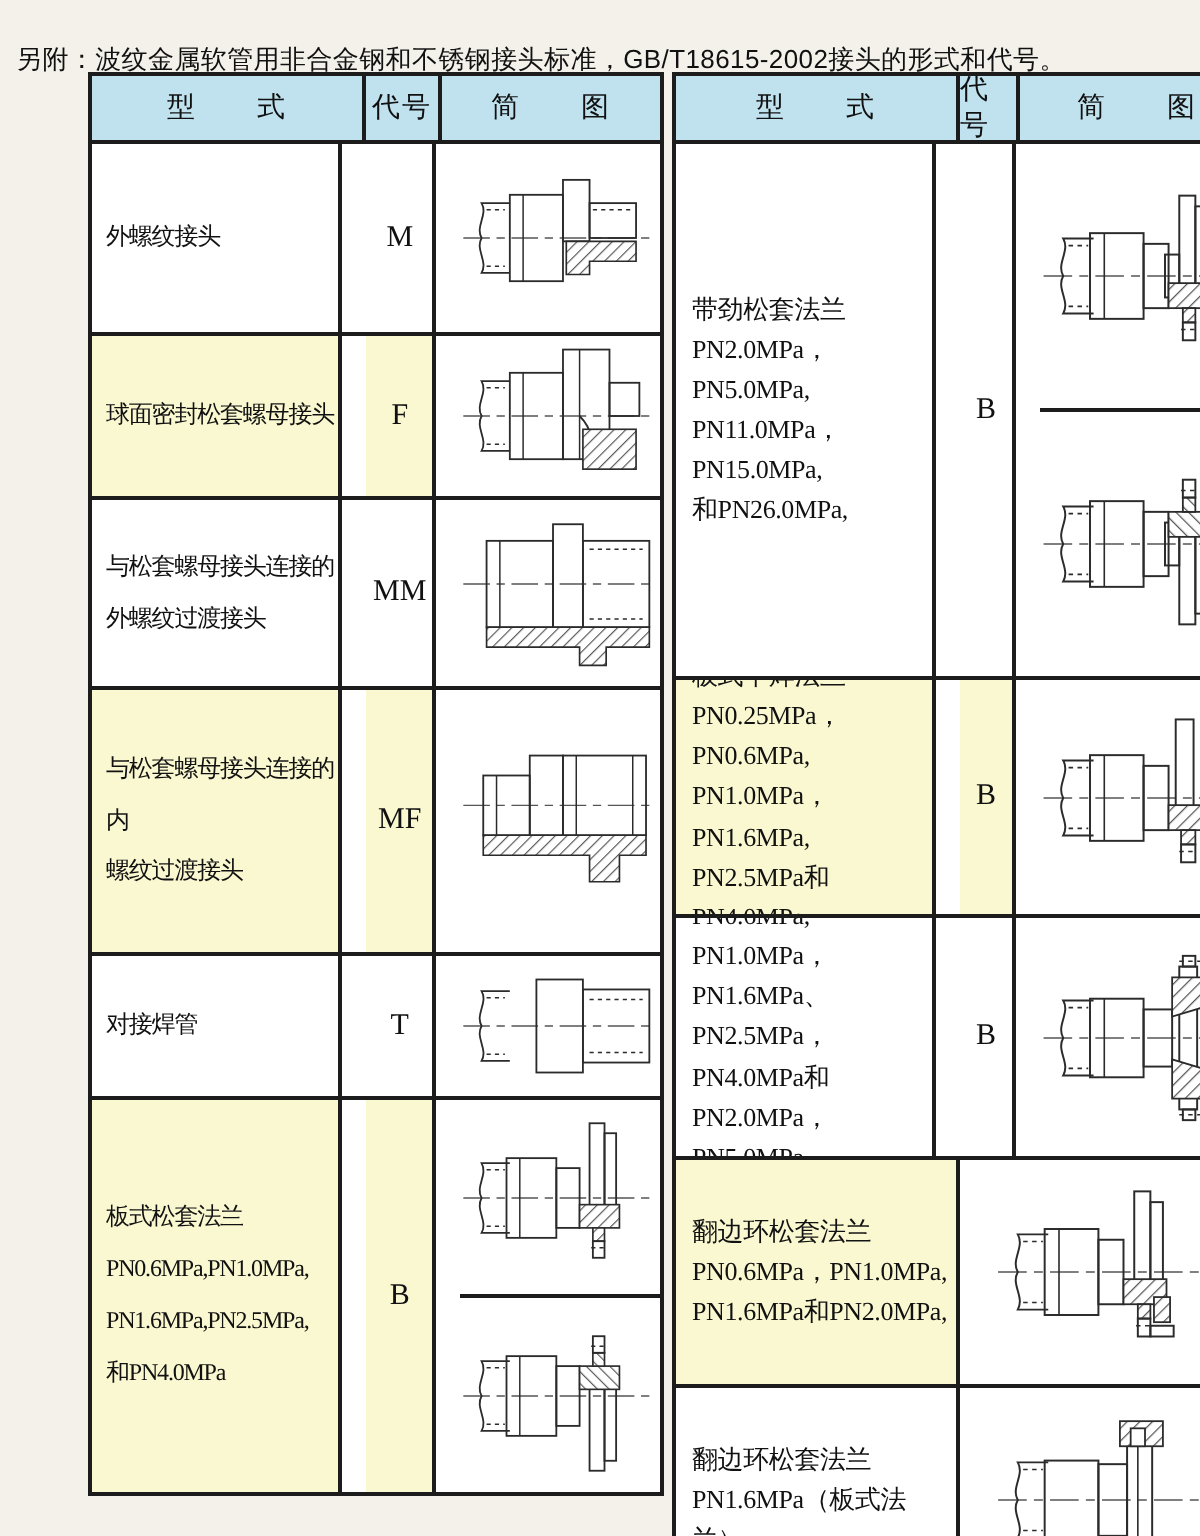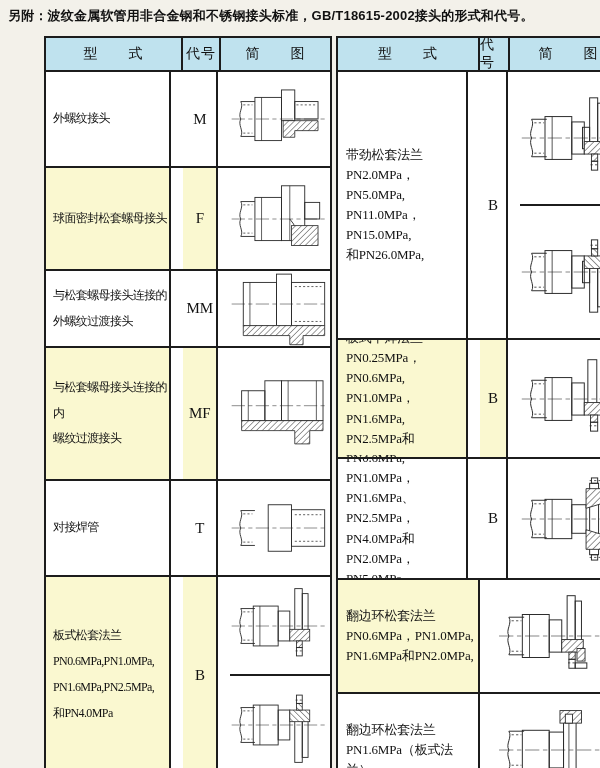--- a/index.html
+++ b/index.html
@@ -3,23 +3,23 @@
 <meta charset="utf-8">
 <style>
   html,body{margin:0;padding:0;}
   body{
     width:600px;height:768px;position:relative;overflow:hidden;
     background:var(--pg,#f3f1ea);
     font-family:"Liberation Serif","DejaVu Serif",serif;
     color:#111;
   }
   .title{
-    position:absolute;left:8px;top:7px;width:584px;
+    position:absolute;left:8px;top:21px;width:584px;
     font-family:"Liberation Sans","DejaVu Sans",sans-serif;
-    font-weight:bold;font-size:13px;letter-spacing:0.2px;white-space:nowrap;
+    font-weight:normal;font-size:13px;letter-spacing:0.2px;white-space:nowrap;
   }
   .tbl{
     position:absolute;top:36px;background:#fff;
     border:2px solid var(--bd,#1c1c1c);
     box-sizing:border-box;
     margin-left:36px;
   }
   .tbl-left{left:8px;width:288px;}
   .tbl-right{left:300px;width:293px;}
   .row{display:flex;box-sizing:border-box;}
@@ -73,21 +73,21 @@
             <line x1="38" y1="22" x2="38" y2="74" stroke="#2b2b2b" stroke-width="0.9"></line>
             <rect x="62" y="13" width="16" height="37" stroke="#2b2b2b" fill="none" stroke-width="1.1"></rect>
             <rect x="78" y="27" width="28" height="21" stroke="#2b2b2b" fill="none" stroke-width="1.1"></rect>
             <line x1="80" y1="31" x2="104" y2="31" stroke="#2b2b2b" stroke-width="0.9" stroke-dasharray="2.5 2.5"></line>
             <path d="M64 50 L106 50 L106 62 L78 62 L78 70 L64 70 Z" stroke="#2b2b2b" stroke-width="1" fill="url(#hx0)"></path>
           </svg>
         </div>
       </div>
   </div>
 
-  <div class="row" style="height:103px">
+  <div class="row" style="height:82px">
     <div class="cell t hl">
         <div class="tt">球面密封松套螺母接头</div>
       </div>
     <div class="cell c hl">F</div>
     <div class="cell f">
         <div class="fig">
           <svg viewBox="0 0 120 96" width="108" height="86" preserveAspectRatio="xMidYMid meet">
             <defs>
               <pattern id="hx1" width="5" height="5" patternUnits="userSpaceOnUse" patternTransform="rotate(45)">
                 <rect width="5" height="5" fill="#ffffff"></rect>
@@ -103,21 +103,21 @@
             <rect x="62" y="8" width="28" height="66" stroke="#2b2b2b" fill="none" stroke-width="1.1"></rect>
             <line x1="72" y1="8" x2="72" y2="74" stroke="#2b2b2b" stroke-width="0.9"></line>
             <path d="M72 48 Q84 60 74 74" stroke="#2b2b2b" fill="none" stroke-width="1.1"></path>
             <rect x="90" y="28" width="18" height="20" stroke="#2b2b2b" fill="none" stroke-width="1.1"></rect>
             <rect x="74" y="56" width="32" height="24" stroke="#2b2b2b" stroke-width="1" fill="url(#hx1)"></rect>
           </svg>
         </div>
       </div>
   </div>
 
-  <div class="row" style="height:77px">
+  <div class="row" style="height:95px">
     <div class="cell t">
         <div class="tt">与松套螺母接头连接的
 外螺纹过渡接头</div>
       </div>
     <div class="cell c">MM</div>
     <div class="cell f">
         <div class="fig">
           <svg viewBox="0 0 120 96" width="108" height="86" preserveAspectRatio="xMidYMid meet">
             <defs>
               <pattern id="hx2" width="5" height="5" patternUnits="userSpaceOnUse" patternTransform="rotate(45)">
@@ -159,21 +159,21 @@
             <rect x="42" y="8" width="20" height="48" stroke="#2b2b2b" fill="none" stroke-width="1.1"></rect>
             <rect x="62" y="8" width="50" height="48" stroke="#2b2b2b" fill="none" stroke-width="1.1"></rect>
             <line x1="70" y1="8" x2="70" y2="56" stroke="#2b2b2b" stroke-width="0.9"></line>
             <line x1="104" y1="8" x2="104" y2="56" stroke="#2b2b2b" stroke-width="0.9"></line>
             <path d="M14 56 L112 56 L112 68 L96 68 L96 84 L78 84 L78 68 L14 68 Z" stroke="#2b2b2b" stroke-width="1" fill="url(#hx3)"></path>
           </svg>
         </div>
       </div>
   </div>
 
-  <div class="row" style="height:96px">
+  <div class="row" style="height:72px">
     <div class="cell t">
         <div class="tt">对接焊管</div>
       </div>
     <div class="cell c">T</div>
     <div class="cell f">
         <div class="fig">
           <svg viewBox="0 0 120 96" width="108" height="86" preserveAspectRatio="xMidYMid meet">
             <defs>
               <pattern id="hx4" width="5" height="5" patternUnits="userSpaceOnUse" patternTransform="rotate(45)">
                 <rect width="5" height="5" fill="#ffffff"></rect>

